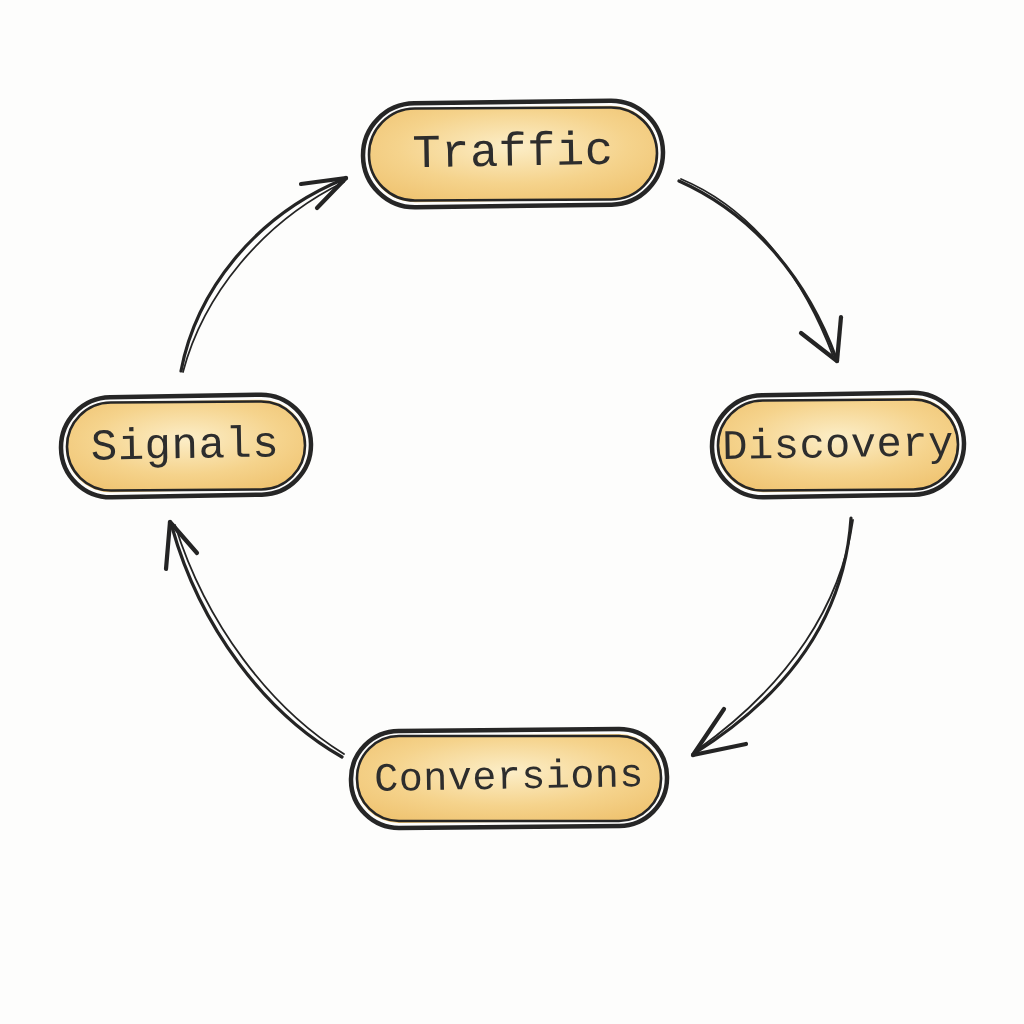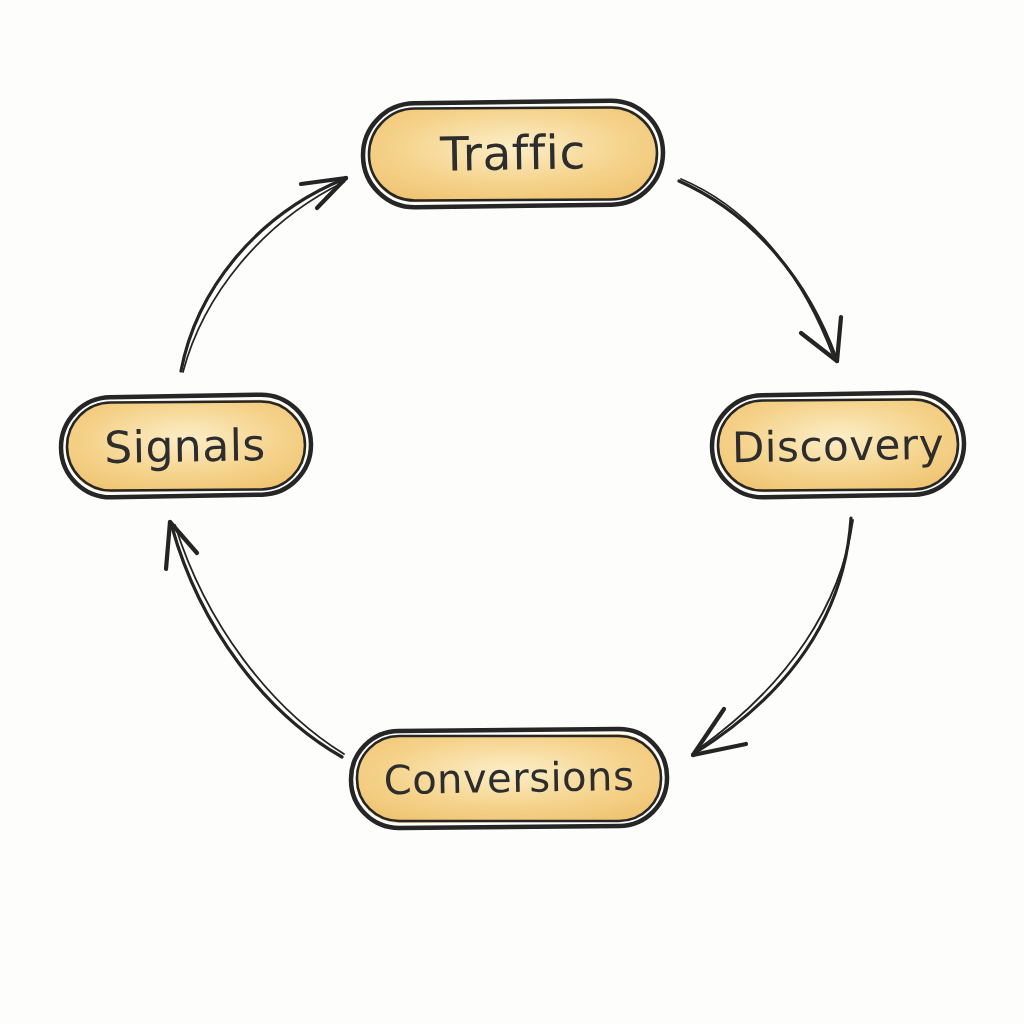--- a/index.html
+++ b/index.html
@@ -13,21 +13,21 @@
   }
   html,body{margin:0;padding:0;}
   body{
     width:1024px;height:1024px;
     background:var(--background);
     font-family:"DejaVu Sans", sans-serif;
     overflow:hidden;
   }
   .canvas{
     position:relative;
-    width:1024px;height:1024px;
+    width:1024px;height:1024px;font-family:Liberation Mono, monospace;
   }
   .diagram-svg{
     position:absolute;left:0;top:0;
   }
   .node-label{
     position:absolute;
     transform:translate(-50%,-50%) rotate(-1deg);
     color:var(--text);
     white-space:nowrap;
     letter-spacing:0.5px;

